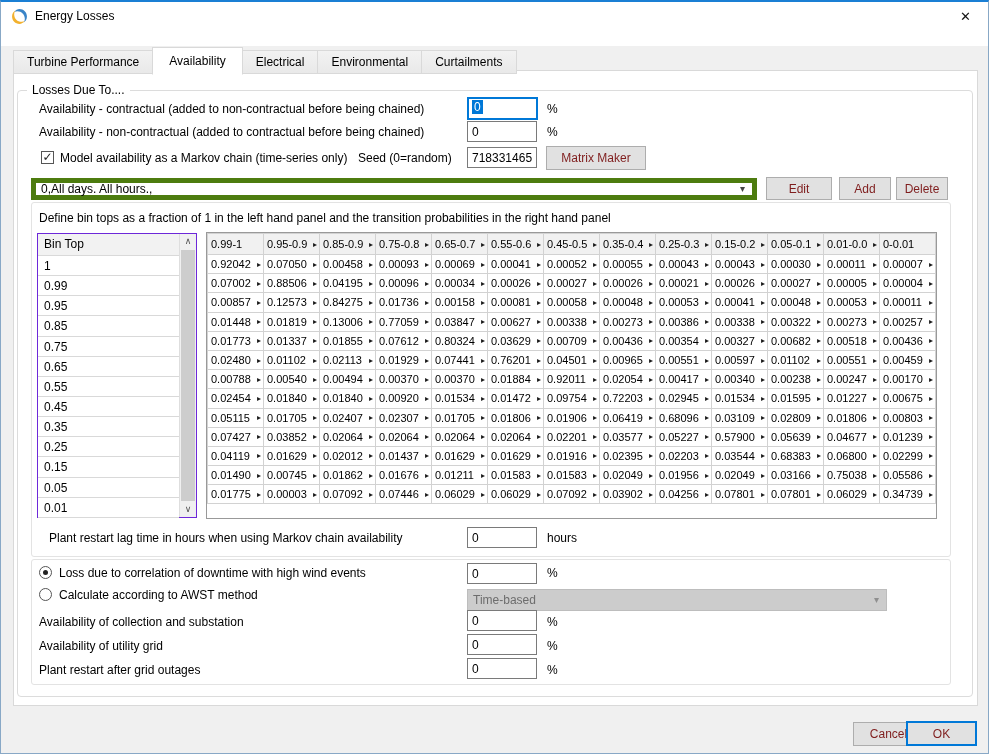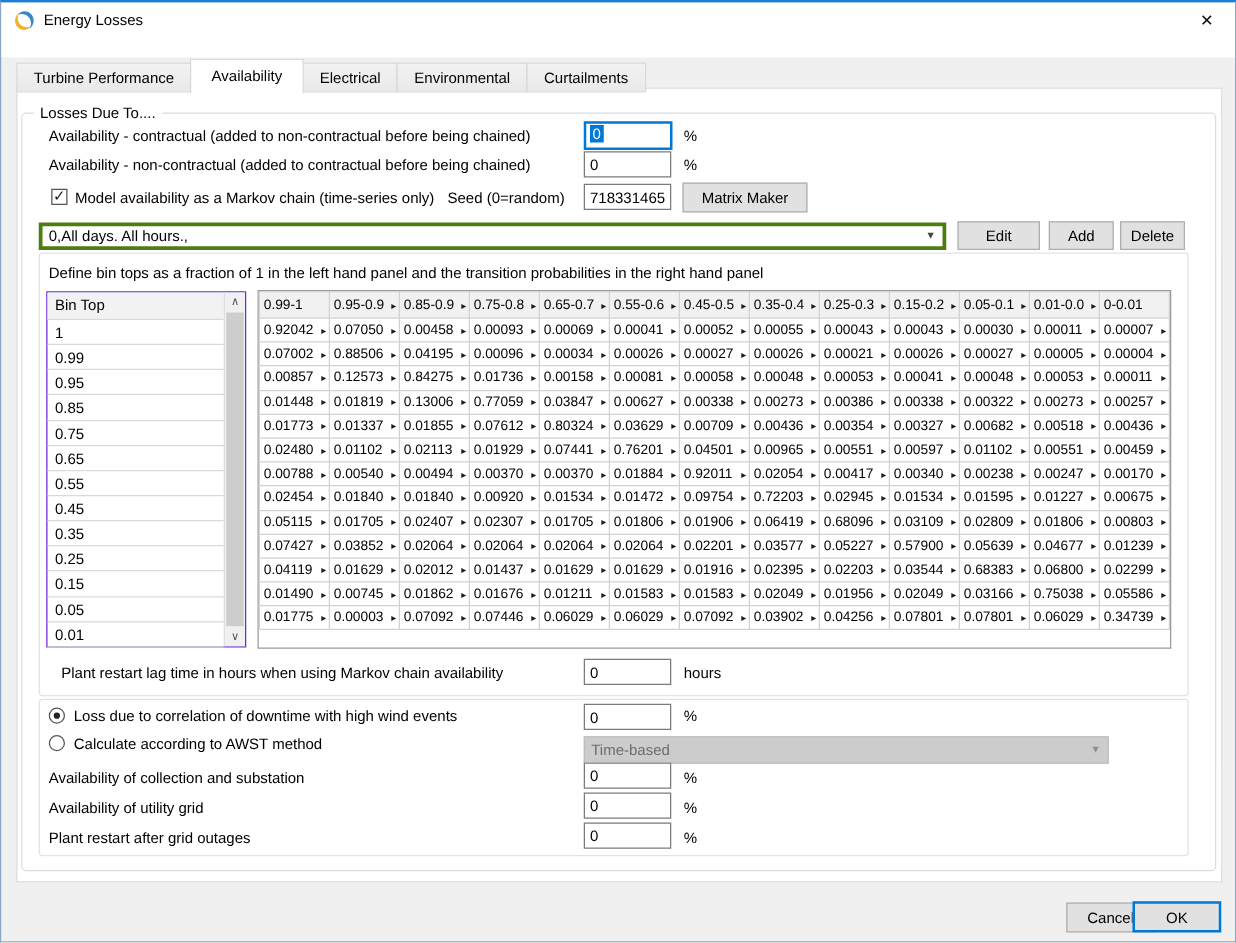--- a/index.html
+++ b/index.html
@@ -34,24 +34,24 @@
         padding:1px 0 0 3px;}
   .sel-text{background:#0078d7;color:#fff;padding:0 2px;}
   .unit{position:absolute;}
   
   .chk{position:absolute;width:13px;height:13px;border:1px solid #555;background:#fff;
        font-size:12px;line-height:11px;text-align:center;font-weight:bold;color:#1a1a1a;}
   .radio{position:absolute;width:13px;height:13px;border:1px solid #555;border-radius:50%;background:#fff;}
   .radio .dot{position:absolute;left:3px;top:3px;width:5px;height:5px;border-radius:50%;background:#222;}
   
   .btn{position:absolute;background:#e1e1e1;border:1px solid #adadad;font-family:inherit;font-size:12px;
-       text-align:center;color:#000000;padding:0;}
+       text-align:center;color:#7f1d1d;padding:0;}
   .btn-default{border:2px solid #0078d7;}
   
-  .combo{position:absolute;background:#fff;border:3px solid #4d7c0f;padding-left:5px;display:flex;align-items:center;}
+  .combo{position:absolute;background:#fff;border:5px solid #4d7c0f;padding-left:5px;display:flex;align-items:center;}
   .combo .arrow{position:absolute;right:7px;top:50%;transform:translateY(-54%);font-size:10px;color:#444;}
   .combo.disabled{background:#cccccc;color:#6d6d6d;border:1px solid #bdbdbd;}
   .combo.disabled .arrow{color:#8f8f8f;}
   
   .binlist{position:absolute;left:36px;top:231px;width:160px;height:285px;border:1px solid #6d28d9;background:#fff;}
   .bin-col{position:absolute;left:0;top:0;right:17px;bottom:0;}
   .bin-head{height:22px;line-height:21px;background:#f2f2f2;border-bottom:1px solid #d9d9d9;padding-left:6px;}
   .bin-row{height:20.15px;line-height:20px;border-bottom:1px solid #d9d9d9;padding-left:6px;}
   .vscroll{position:absolute;right:0;top:0;width:17px;bottom:0;background:#f0f0f0;border-left:1px solid #dedede;}
   .vscroll .up,.vscroll .dn{position:absolute;left:0;width:100%;height:15px;text-align:center;font-size:9px;line-height:15px;color:#505050;}

